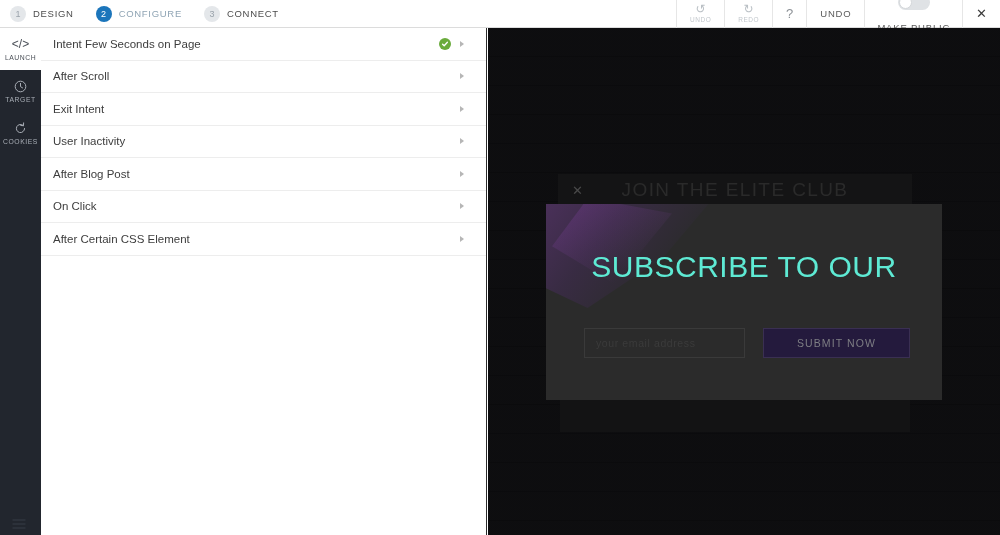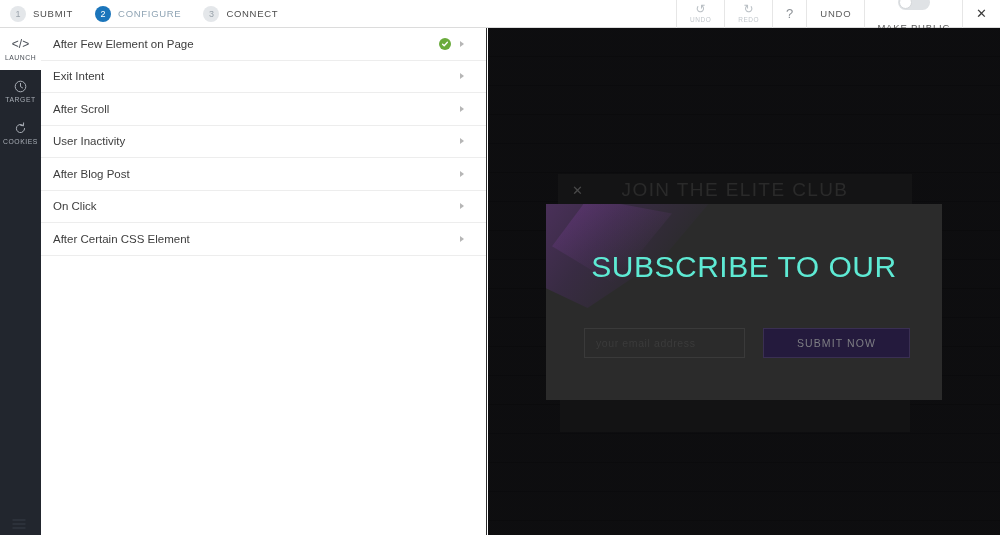--- a/index.html
+++ b/index.html
@@ -180,21 +180,21 @@
 </head>
 <body>
 
 <div id="app">
 
   <div class="topbar">
 
     <div class="steps">
       <div class="step">
         <div class="step-circle">1</div>
-        <div class="step-label">SUBMIT</div>
+        <div class="step-label">DESIGN</div>
       </div>
       <div class="step active">
         <div class="step-circle">2</div>
         <div class="step-label">CONFIGURE</div>
       </div>
       <div class="step">
         <div class="step-circle">3</div>
         <div class="step-label">CONNECT</div>
       </div>
     </div>
@@ -263,40 +263,40 @@
     <div class="rail-bottom">
       <svg width="18" height="14" viewBox="0 0 18 14">
         <path d="M1 3 H13 M1 7 H13 M1 11 H13" stroke="#31363f" stroke-width="1.4" stroke-linecap="round"></path>
       </svg>
     </div>
   </div>
 
   <div class="panel">
 
     <div class="trigger-row">
-      <span class="trigger-label">After Few Element on Page</span>
+      <span class="trigger-label">Intent Few Seconds on Page</span>
       <span class="row-right">
         <span class="check-badge">
           <svg width="8" height="8" viewBox="0 0 8 8">
             <path d="M1.6 4.2 L3.2 5.8 L6.4 2.3" fill="none" stroke="#ffffff" stroke-width="1.3" stroke-linecap="round" stroke-linejoin="round"></path>
           </svg>
         </span>
         <span class="caret"></span>
       </span>
     </div>
 
     <div class="trigger-row">
+      <span class="trigger-label">After Scroll</span>
+      <span class="row-right">
+        <span class="caret"></span>
+      </span>
+    </div>
+
+    <div class="trigger-row">
       <span class="trigger-label">Exit Intent</span>
-      <span class="row-right">
-        <span class="caret"></span>
-      </span>
-    </div>
-
-    <div class="trigger-row">
-      <span class="trigger-label">After Scroll</span>
       <span class="row-right">
         <span class="caret"></span>
       </span>
     </div>
 
     <div class="trigger-row">
       <span class="trigger-label">User Inactivity</span>
       <span class="row-right">
         <span class="caret"></span>
       </span>

